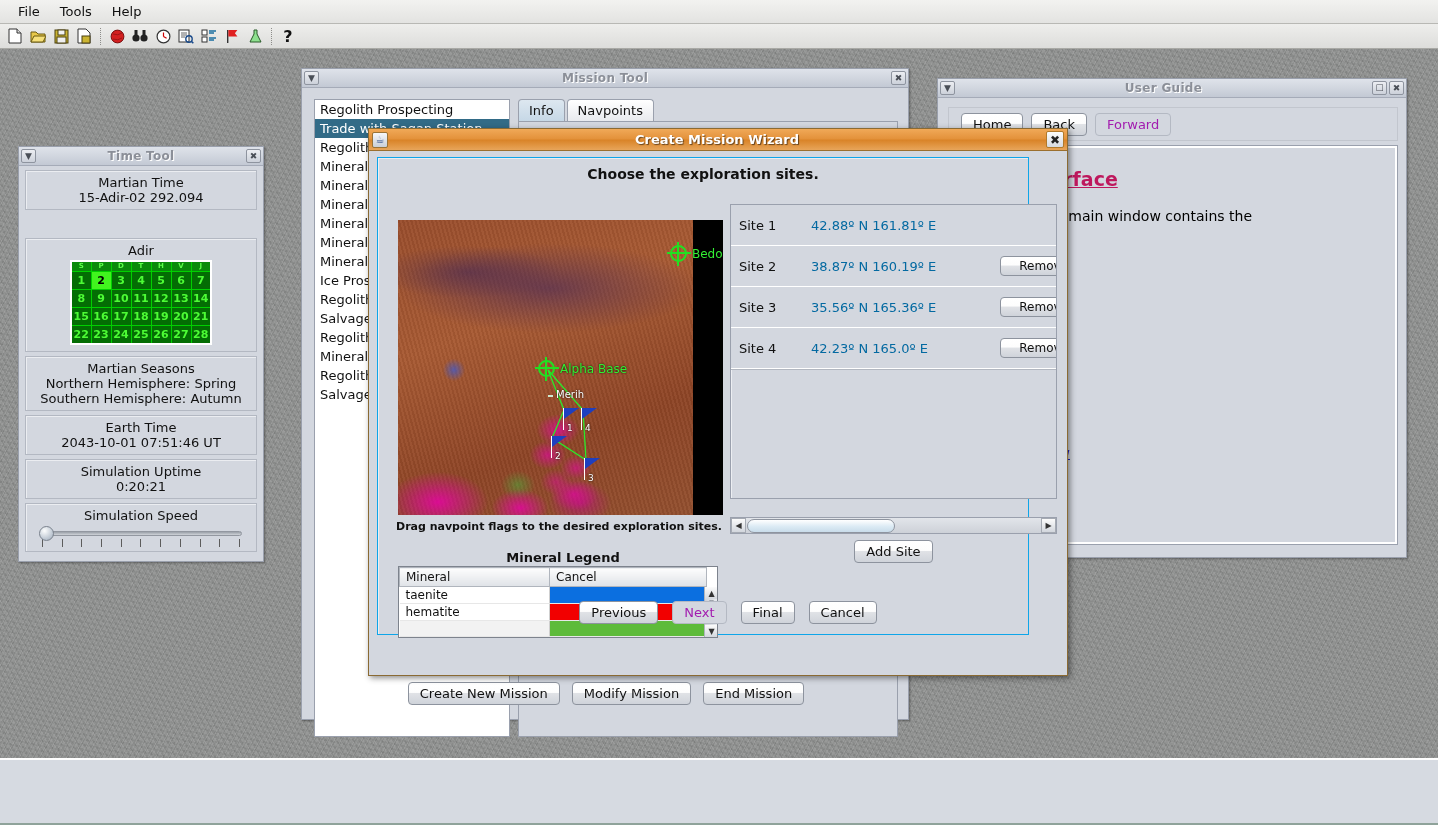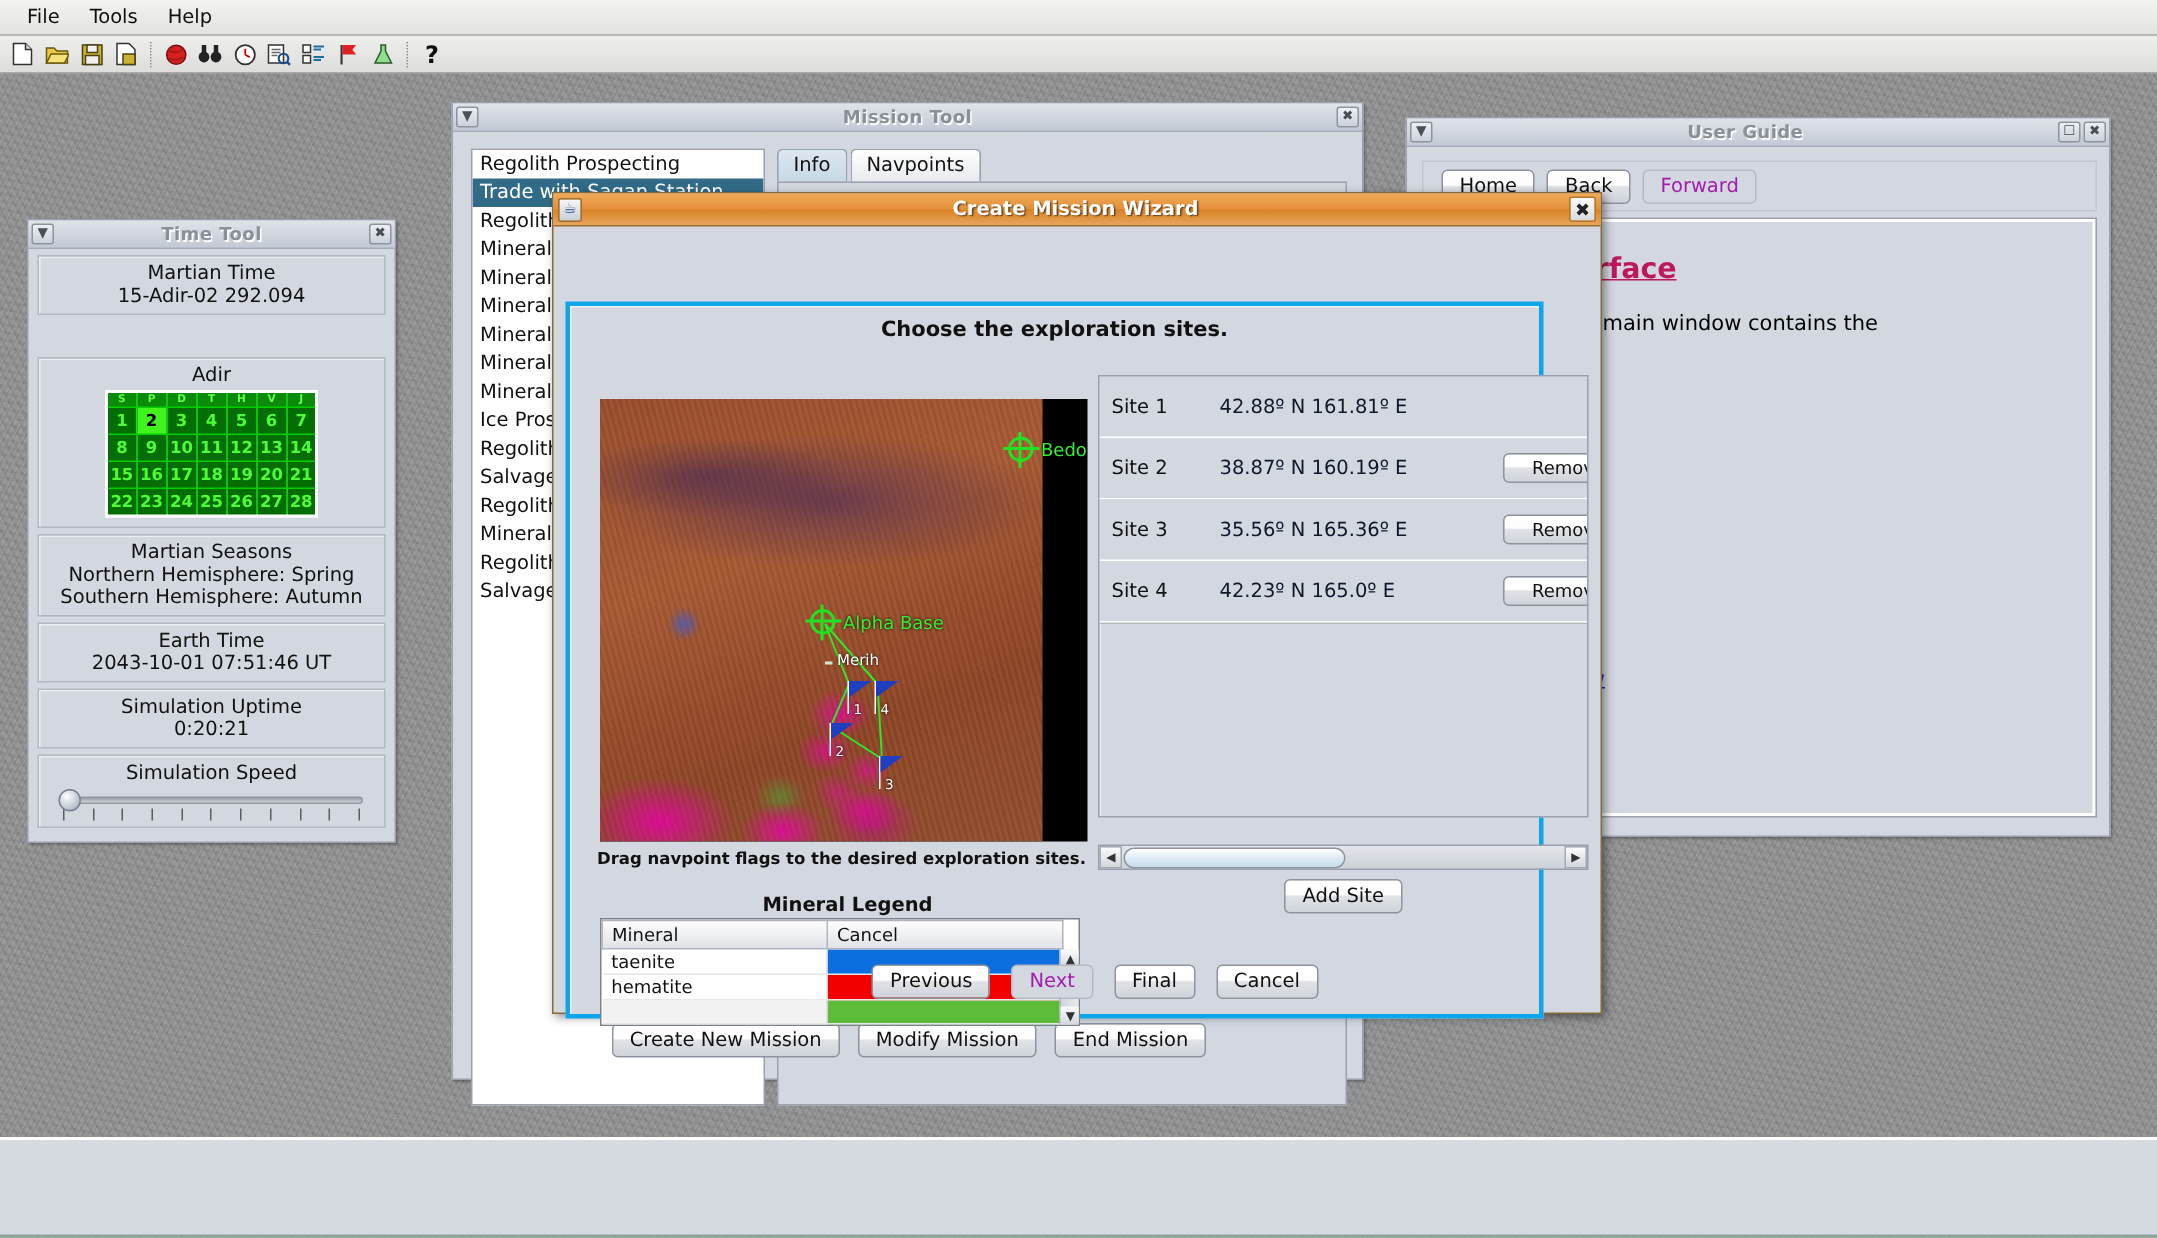--- a/index.html
+++ b/index.html
@@ -192,23 +192,22 @@
     font-size: 10px; color: #2a4a8a;
   }
   .wz-close {
     width: 18px; height: 17px; border: 1px solid #b07a2c; border-radius: 2px;
     background: linear-gradient(#fcfcfc, #d6dae0);
     display: flex; align-items: center; justify-content: center;
     font-size: 12px; font-weight: bold; color: #222;
   }
   #wz-body {
     position: absolute; left: 8px; top: 28px; width: 652px; height: 478px;
-    background: #d3d7df; border: 3px solid #0ea5e9;
+    background: #d3d7df; border: 1px solid #0ea5e9;
     box-shadow: inset 1px 1px 0 #eceef2;
-    margin-top: 44px;
   }
   #wz-heading {
     text-align: center; font-weight: bold; font-size: 14px;
     color: #111; padding: 8px 0 6px 0;
   }
   #wz-map {
     position: absolute; left: 20px; top: 62px; width: 325px; height: 295px;
     background: #000; overflow: hidden;
   }
   #map-surface {
@@ -303,21 +302,21 @@
     background: #d3d7df; border: 1px solid #9aa0ad;
     box-shadow: inset 1px 1px 0 #eceef2; overflow: hidden;
   }
   .site-row {
     height: 41px; display: flex; align-items: center;
     border-bottom: 1px solid #ffffff;
     box-shadow: 0 1px 0 #b2b7c0;
     background: #d3d7df; padding-left: 8px;
   }
   .site-row .s-name { width: 72px; font-size: 13px; color: #111; }
-  .site-row .s-coord { flex: 1; font-size: 13px; color: #0f172a; }
+  .site-row .s-coord { flex: 1; font-size: 13px; color: #0369a1; }
   #site-hscroll {
     position: absolute; left: 352px; top: 359px; width: 327px; height: 17px;
     background: linear-gradient(#e2e5ea,#cdd1d8);
     border: 1px solid #9aa0ad; display: flex; align-items: center;
   }
   .hs-arrow {
     width: 15px; height: 15px; display: flex; align-items: center;
     justify-content: center; font-size: 8px; color: #333;
     background: linear-gradient(#fbfbfb,#d2d6dd); border: 1px solid #a5aab3;
   }

